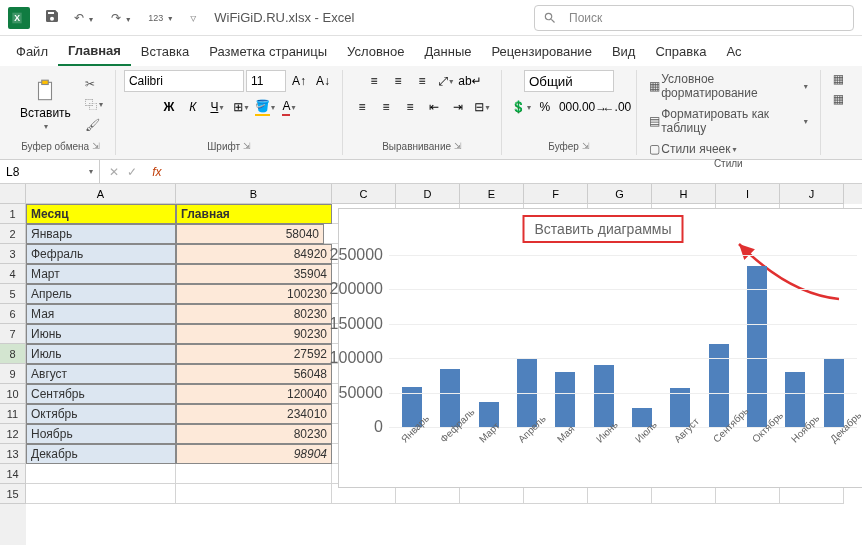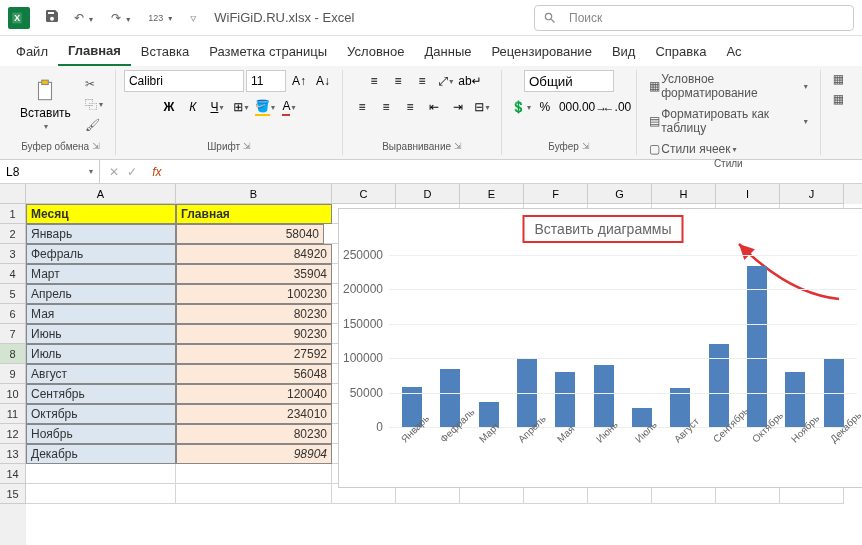--- a/index.html
+++ b/index.html
@@ -62,21 +62,21 @@
 .hdr-yellow { background: #ffff00; font-weight: 600; border: 1px solid #888 !important; }
 .data-blue { background: #dce6f1; border: 1px solid #888 !important; }
 .data-peach { background: #fde9d9; border: 1px solid #888 !important; }
 
 
 .chart { position: absolute; left: 312px; top: 24px; width: 530px; height: 280px; background: #fff; border: 1px solid #ccc; padding: 6px; }
 .chart-title { text-align: center; font-size: 14px; color: #666; padding: 4px 10px; position: relative; display: inline-block; left: 50%; transform: translateX(-50%); border: 2px solid #e03030; }
 .arrow-svg { position: absolute; left: 390px; top: 30px; width: 120px; height: 70px; pointer-events: none; }
 .plot { position: absolute; left: 50px; top: 46px; right: 10px; bottom: 60px; }
 .yaxis { position: absolute; left: 0; top: 46px; bottom: 60px; width: 48px; }
-.ytick { position: absolute; right: 4px; font-size: 12px; color: #666; transform: translateY(-50%); }
+.ytick { position: absolute; right: 4px; font-size: 16px; color: #666; transform: translateY(-50%); }
 .grid-line { position: absolute; left: 0; right: 0; border-top: 1px solid #eee; }
 .bars { position: absolute; left: 0; right: 0; bottom: 0; top: 0; display: flex; align-items: flex-end; justify-content: space-around; padding: 0 4px; }
 .bar { width: 20px; background: #4f81bd; }
 .xlabels { position: absolute; left: 50px; right: 10px; bottom: 0; height: 58px; display: flex; justify-content: space-around; }
 .xlabel { font-size: 10px; color: #666; transform: rotate(-45deg); transform-origin: top left; position: relative; top: 8px; width: 20px; white-space: nowrap; }
 </style>
 </head>
 <body>
 
 <div class="titlebar">

